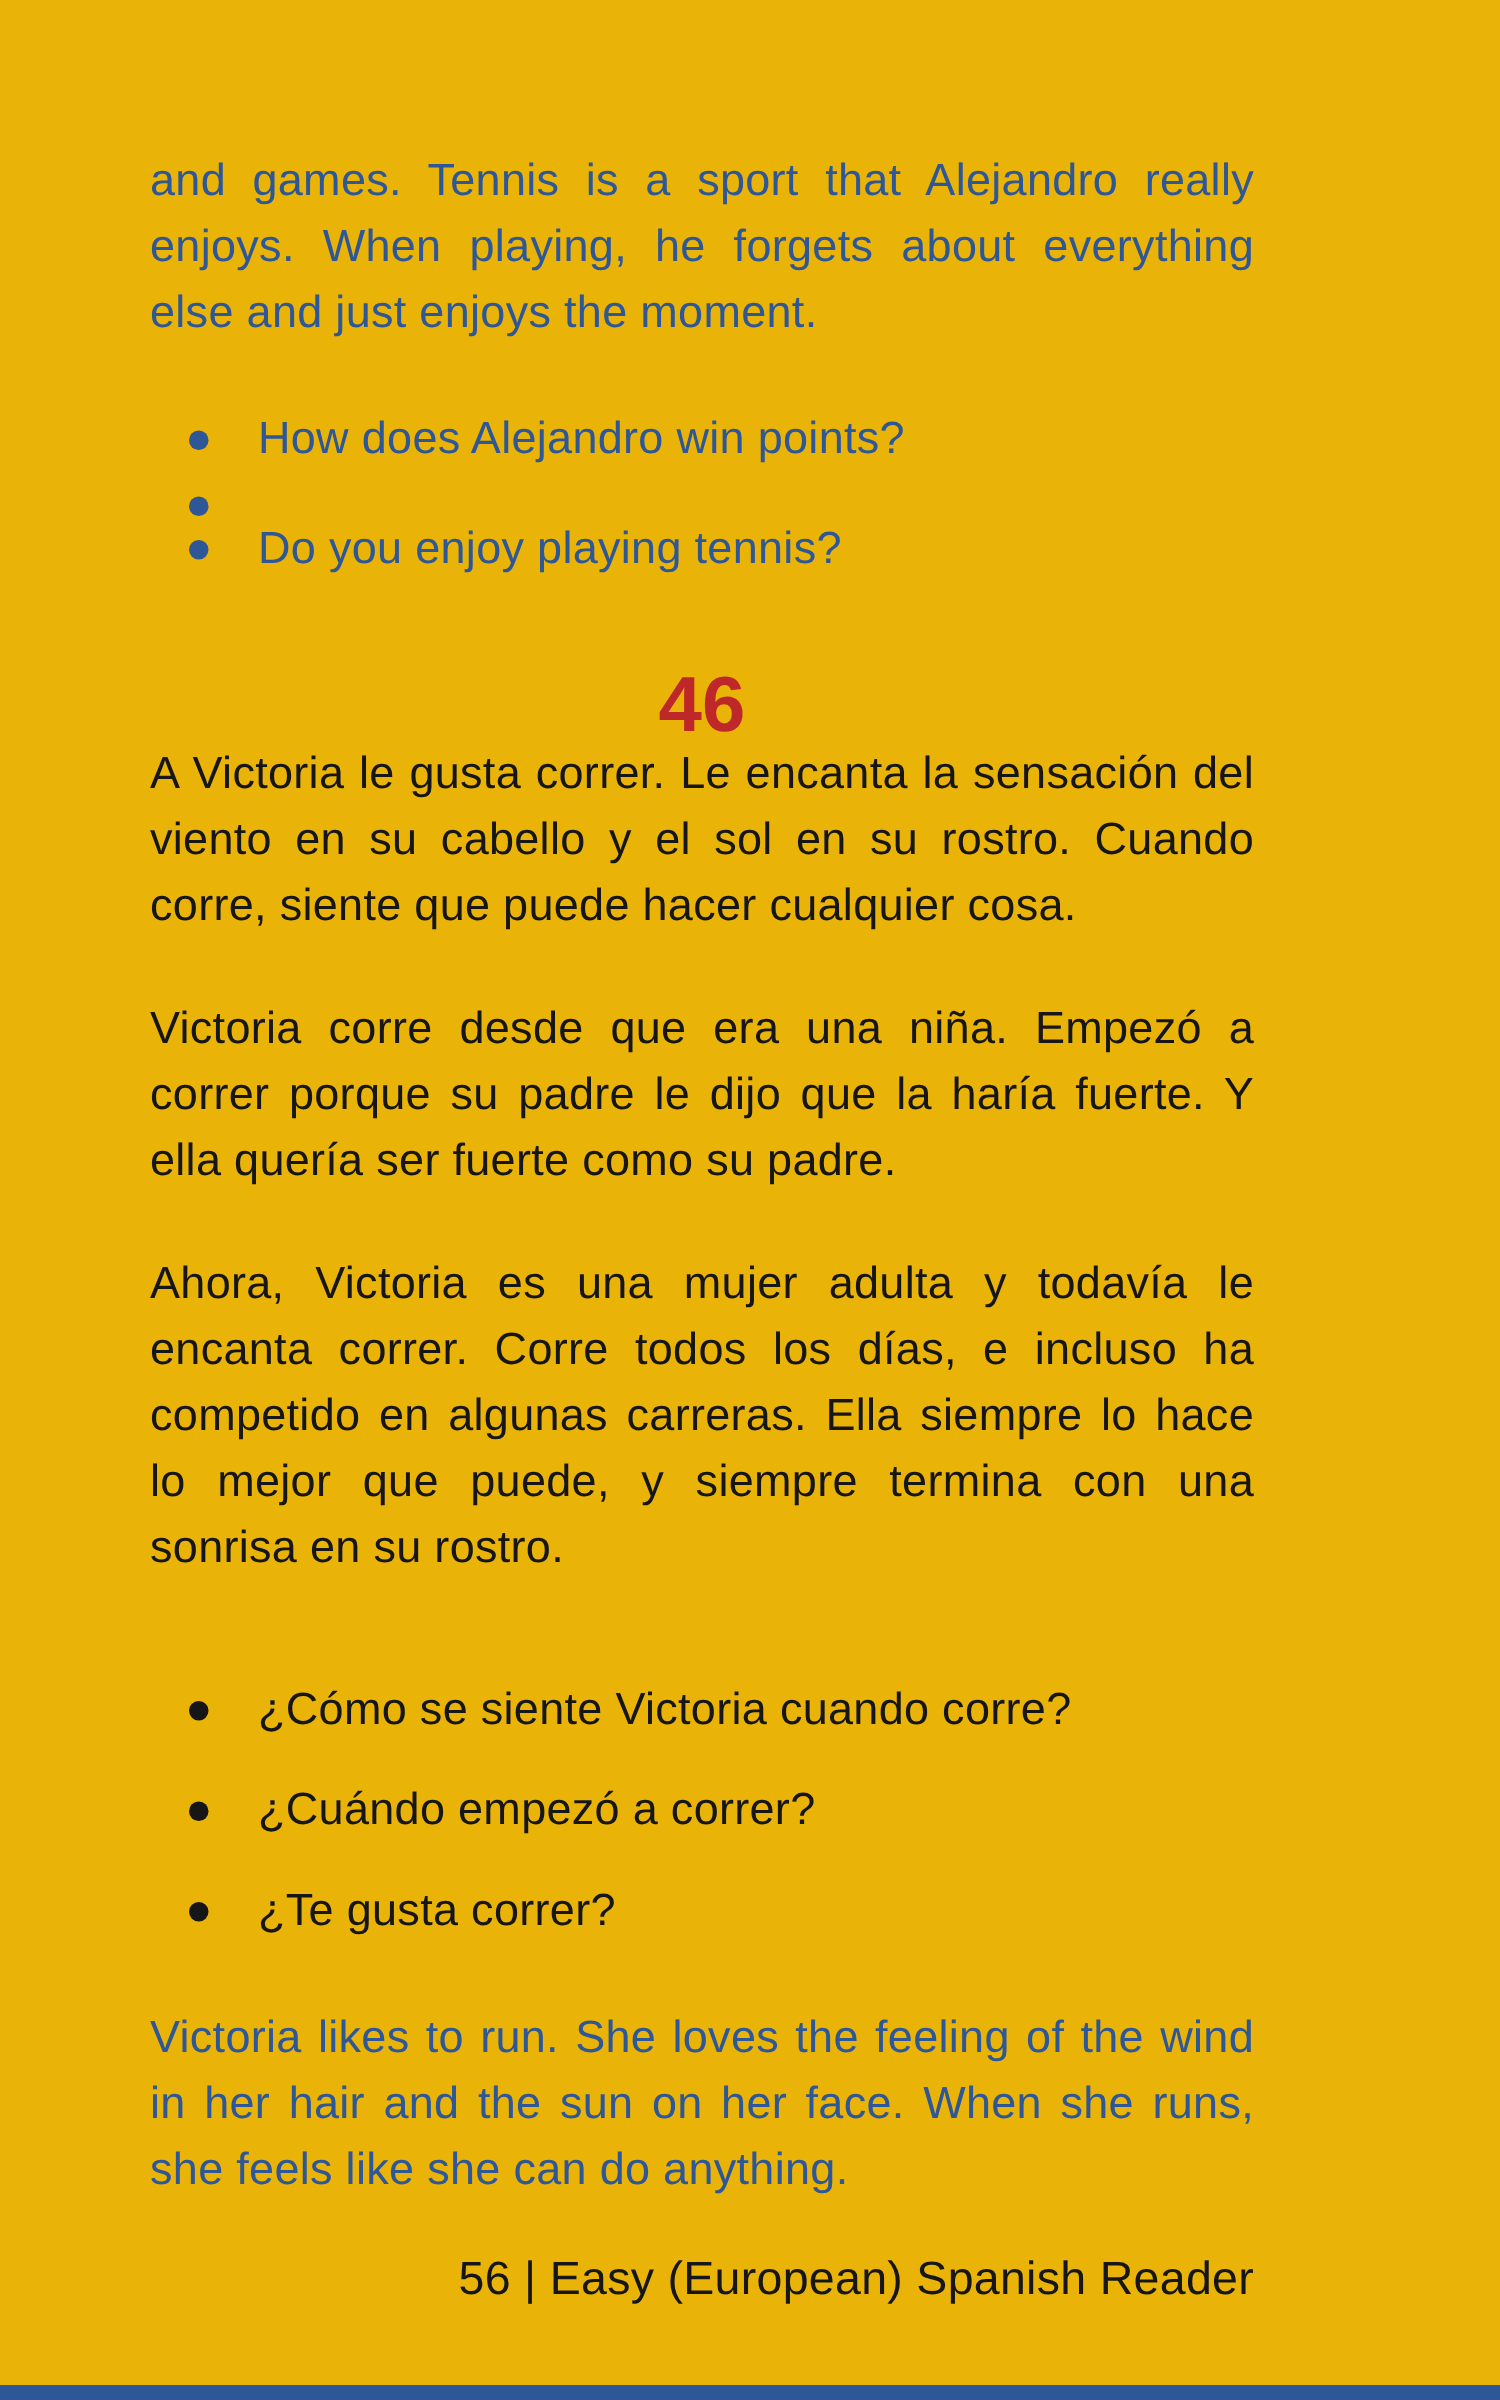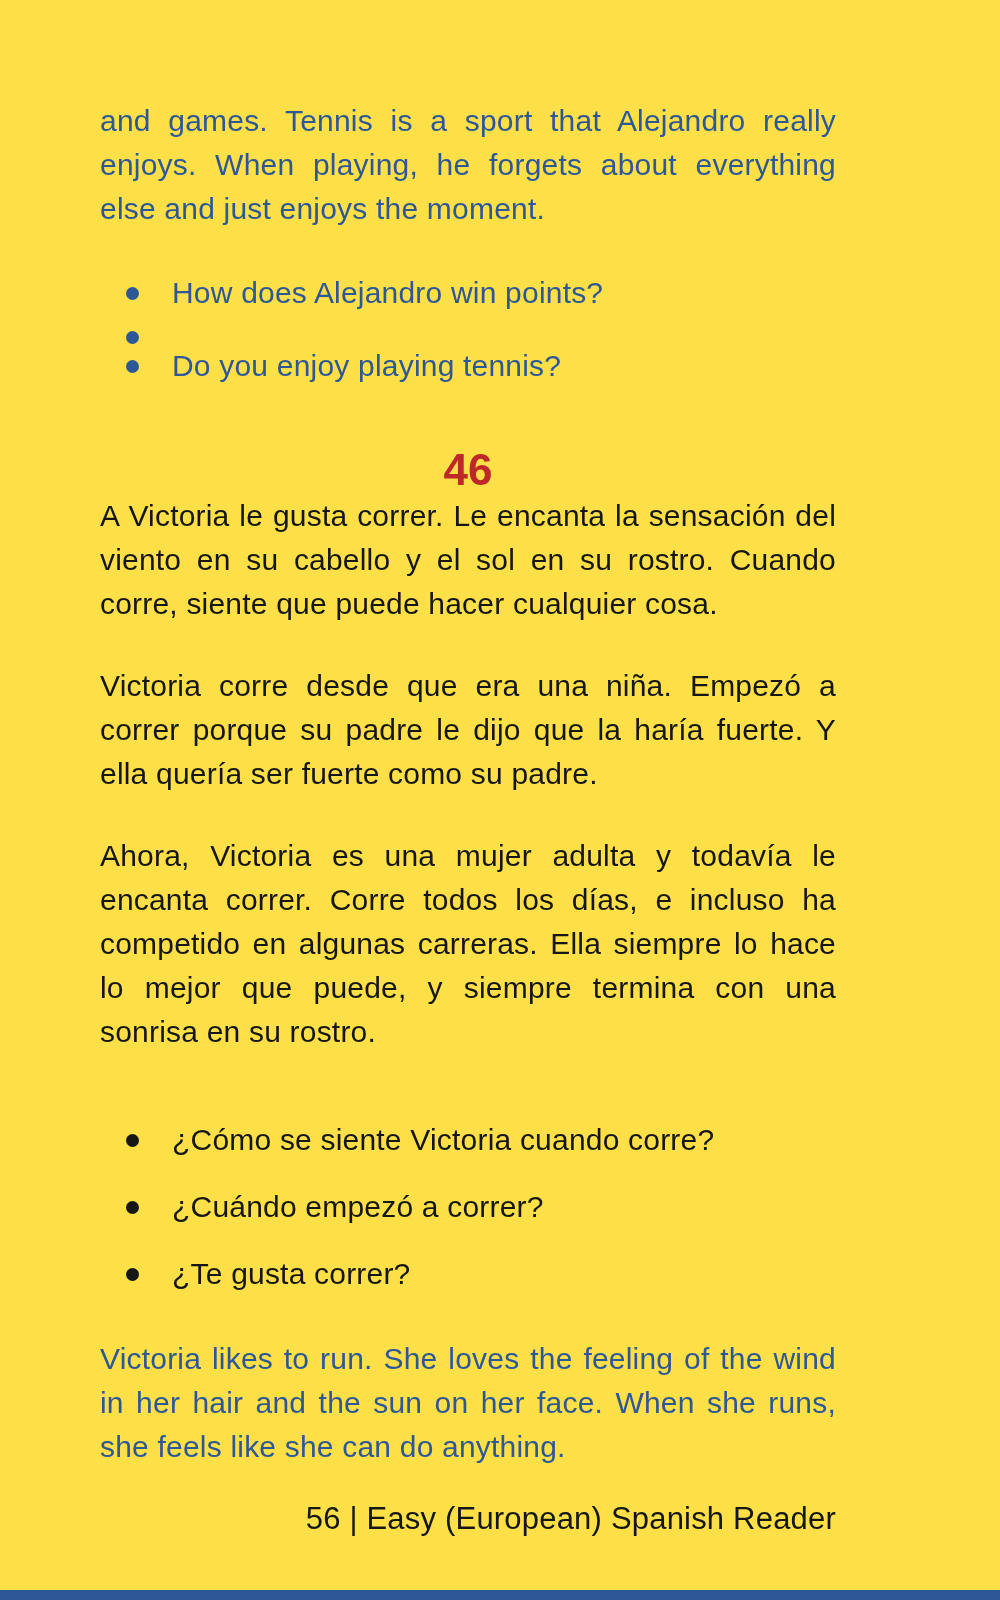--- a/index.html
+++ b/index.html
@@ -11,21 +11,21 @@
     width: 1000px;
     height: 1600px;
     position: relative;
     overflow: hidden;
     font-family: "Liberation Sans", sans-serif;
     -webkit-font-smoothing: antialiased;
   }
   .page {
     position: absolute;
     inset: 0;
-    background: #fde047;
+    background: #eab308;
   }
   .column {
     position: absolute;
     left: 100px;
     top: 99px;
     width: 736px;
   }
   p.para {
     margin: 0;
     font-size: 30px;
@@ -37,21 +37,21 @@
   p.para.blue { color: #2e5797; }
   .gap-after-p1   { height: 40px; }
   .gap-after-b1   { height: 58px; }
   .gap-after-head { height: 0px;  }
   .gap-std        { height: 38px; }
   .gap-bullets2   { height: 41px; }
   .gap-trans      { height: 41px; }
   .gap-footer     { height: 28px; }
   .section-number {
     margin: 0;
-    font-size: 44px;
+    font-size: 52px;
     line-height: 48px;
     font-weight: bold;
     text-align: center;
     color: #bf2828;
   }
   ul.qlist {
     margin: 0;
     padding: 0;
     list-style: none;
   }

